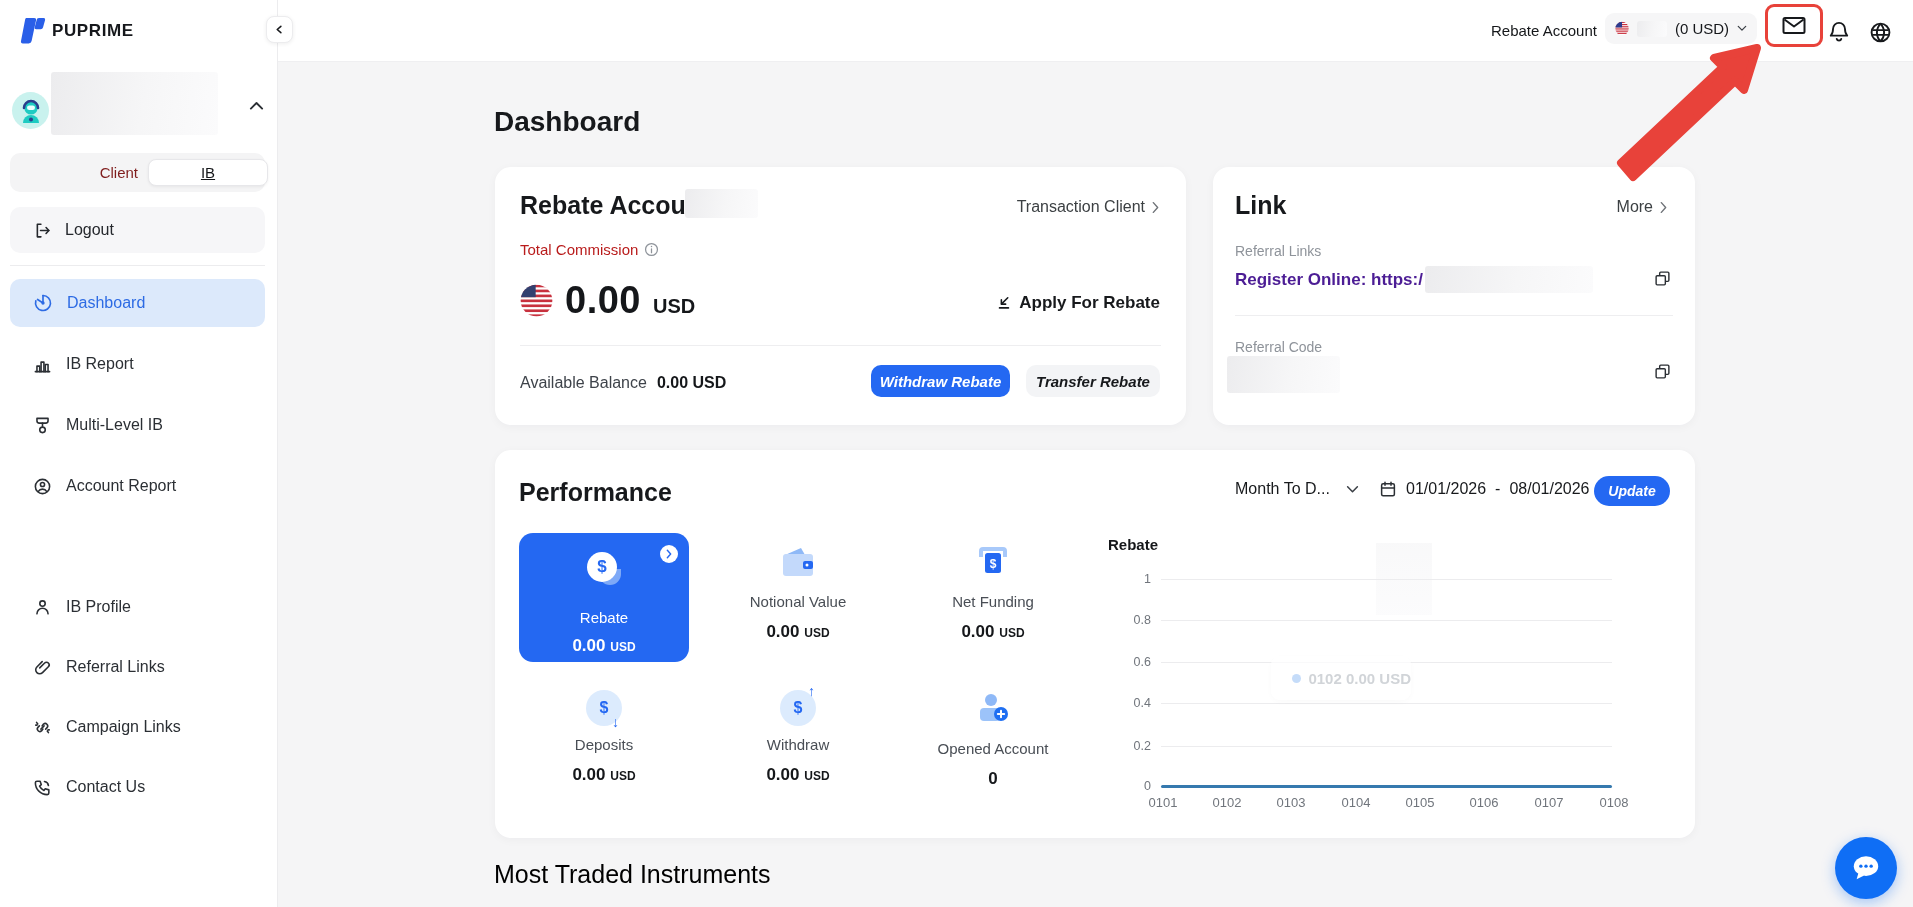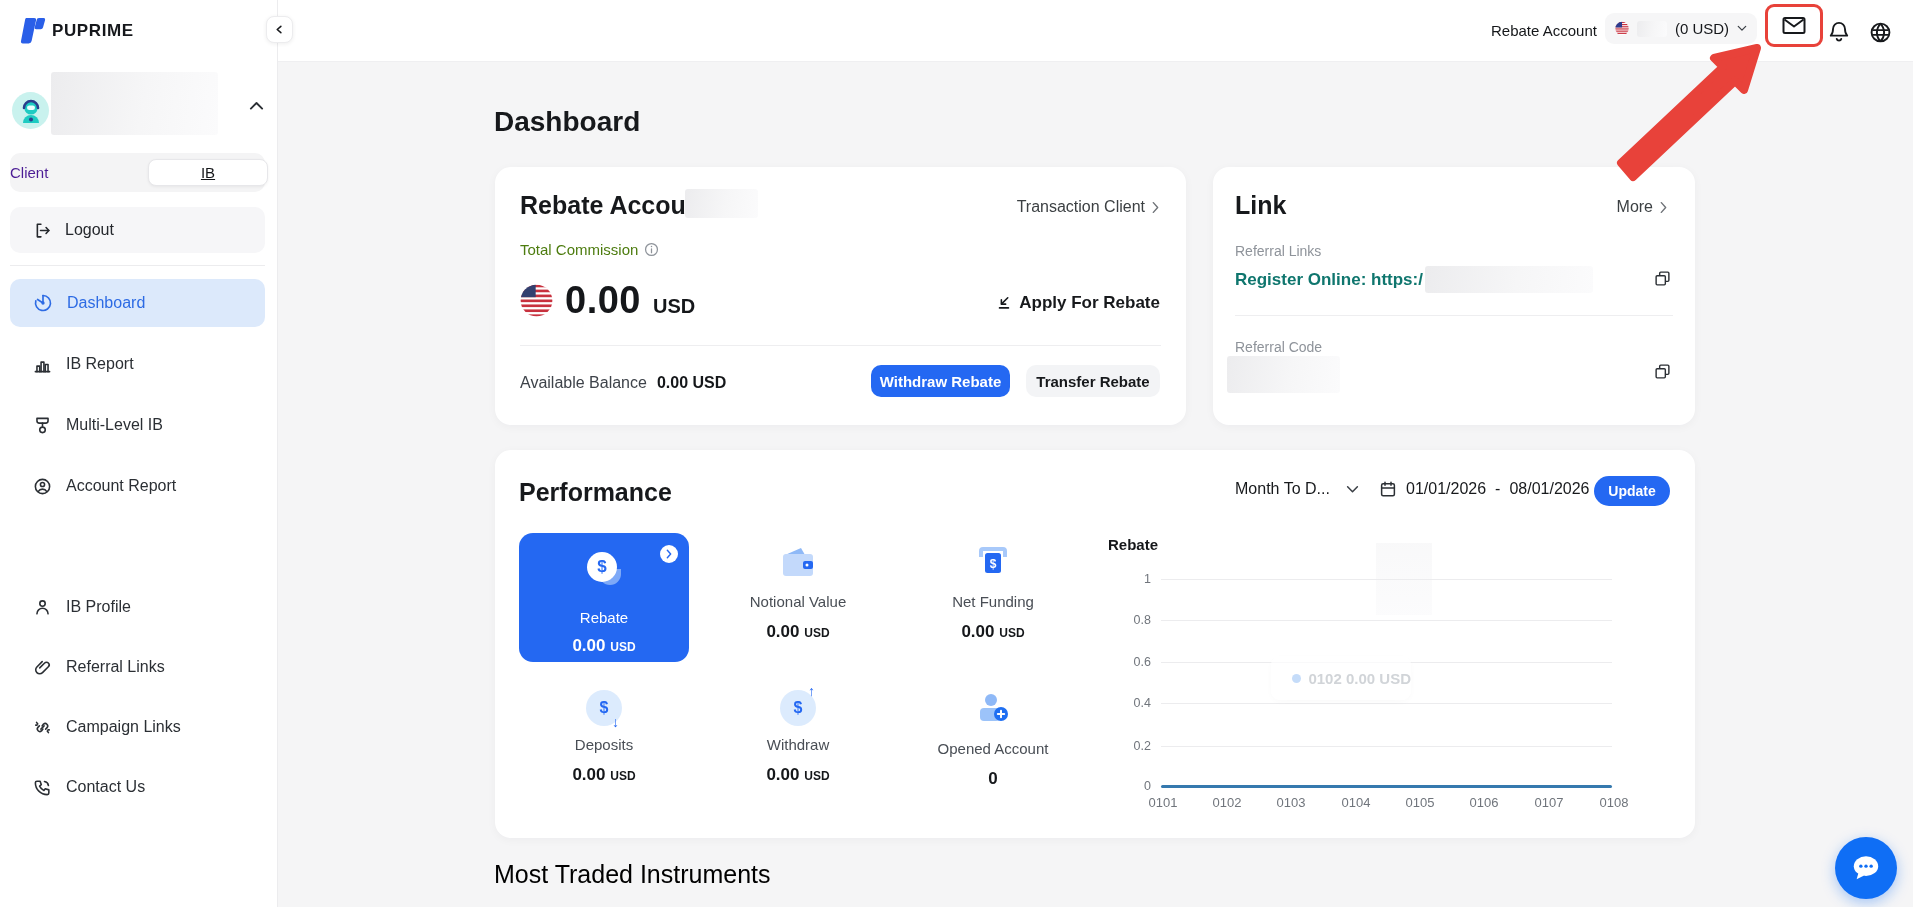--- a/index.html
+++ b/index.html
@@ -10,21 +10,21 @@
 
   
   .sidebar { left:0; top:0; width:278px; height:907px; background:#fff; border-right:1px solid #ececee; z-index:5; }
   .logo-text { left:52px; top:21px; font-size:17px; font-weight:700; letter-spacing:.6px; color:#16181c; }
   .collapse-btn { left:266px; top:16px; width:27px; height:27px; background:#fff; border:1px solid #ececee; border-radius:8px; box-shadow:0 1px 4px rgba(0,0,0,.07); display:flex; align-items:center; justify-content:center; z-index:9; cursor:pointer; }
   .avatar { left:12px; top:92px; width:37px; height:37px; border-radius:50%; background:#c9f2ee; overflow:hidden; display:flex; align-items:center; justify-content:center; }
   .mask { background:linear-gradient(100deg,#ececee 0%,#f6f6f7 55%,#fbfbfc 100%); border-radius:3px; }
   .profile-mask { left:51px; top:72px; width:167px; height:63px; }
   .profile-chevron { left:249px; top:100px; }
   .toggle { left:10px; top:153px; width:255px; height:39px; background:#f4f4f5; border-radius:10px; display:flex; align-items:center; }
-  .toggle-client { width:128px; text-align:left; font-size:15px; color:#4c1d95; cursor:pointer; }
+  .toggle-client { width:128px; text-align:right; font-size:15px; color:#7f1d1d; cursor:pointer; }
   .toggle-ib { position:absolute; left:138px; top:6px; width:120px; height:27px; background:#fff; border:1px solid #e7e7ea; border-radius:8px; box-shadow:0 1px 3px rgba(0,0,0,.06); display:flex; align-items:center; justify-content:center; font-size:15px; color:#15171a; cursor:pointer;text-decoration:underline; }
   .logout { left:10px; top:207px; width:255px; height:46px; background:#f6f6f8; border-radius:10px; display:flex; align-items:center; padding-left:23px; gap:13px; font-size:16px; color:#25282d; cursor:pointer; }
   .side-divider { left:10px; top:265px; width:255px; height:1px; background:#ececee; }
   .nav-item { left:10px; width:255px; height:48px; border-radius:10px; display:flex; align-items:center; padding-left:23px; gap:14px; font-size:16px; color:#2b2f34; cursor:pointer; }
   .nav-item svg { flex:0 0 auto; }
   .nav-item.active { background:#dce9fb; color:#2d6be4; }
 
   
   .topbar { left:278px; top:0; width:1635px; height:62px; background:#fff; border-bottom:1px solid #efeff1; z-index:4; }
   .hdr-label { left:1491px; top:22px; font-size:15px; color:#15171a; z-index:6; }
@@ -36,34 +36,34 @@
   .globe-btn { left:1869px; top:21px; z-index:6; cursor:pointer; }
   .annot-arrow { left:1600px; top:40px; width:200px; height:150px; z-index:8; pointer-events:none; }
 
   
   .card { background:#fff; border-radius:16px; box-shadow:0 2px 10px rgba(20,30,50,.04); }
   .page-title { left:494px; top:106px; font-size:28px; font-weight:700; color:#17191c; }
 
   .rebate-card { left:495px; top:167px; width:691px; height:258px; }
   .card-title { font-size:25px; font-weight:700; color:#17191c; }
   .ghost-link { font-size:16px; color:#3c4043; display:flex; align-items:center; gap:6px; cursor:pointer; }
-  .gray-label { font-size:15px; color:#4d7c0f; display:flex; align-items:center; gap:6px; }
+  .gray-label { font-size:15px; color:#b91c1c; display:flex; align-items:center; gap:6px; }
   .amount-row { display:flex; align-items:center; gap:12px; }
   .amount-big { font-size:38px; font-weight:700; color:#15171a; letter-spacing:.5px; }
   .amount-unit { font-size:20px; font-weight:700; color:#15171a; align-self:flex-end; padding-bottom:4px; }
   .hdivider { height:1px; background:#eeeef0; }
   .bal-row { display:flex; align-items:center; gap:10px; font-size:16px; color:#3e434a; }
   .bal-val { color:#15171a; font-weight:700; }
-  .btn { border:none; border-radius:10px; font-family:inherit; font-size:15px; cursor:pointer; display:flex; align-items:center; justify-content:center; }
+  .btn { border:none; border-radius:10px; font-family:inherit; font-size:15px; cursor:pointer; display:flex; align-items:center; justify-content:center;font-style:italic; }
   .btn-primary { background:#2468f2; color:#fff; font-weight:700; }
   .btn-light { background:#f3f4f6; color:#17191c; font-weight:600; }
 
   .link-card { left:1213px; top:167px; width:482px; height:258px; }
   .link-label { font-size:14px; color:#8e939a; }
-  .link-value { font-size:17px; font-weight:600; color:#0f766e; display:flex; align-items:center; }
+  .link-value { font-size:17px; font-weight:600; color:#4c1d95; display:flex; align-items:center; }
   .copy-btn { cursor:pointer; }
 
   
   .perf-card { left:495px; top:450px; width:1200px; height:388px; }
   .range-select { position:absolute; left:740px; top:30px; display:flex; align-items:center; gap:16px; font-size:16px; color:#17191c; cursor:pointer; }
   .date-range { position:absolute; left:884px; top:30px; display:flex; align-items:center; gap:9px; font-size:16px; color:#17191c; }
   .update-btn { position:absolute; left:1099px; top:26px; width:76px; height:30px; border-radius:15px; font-size:14px; }
 
   .tile { position:absolute; width:170px; text-align:center; }
   .tile-label { font-size:15px; color:#494e55; margin-top:10px; }

